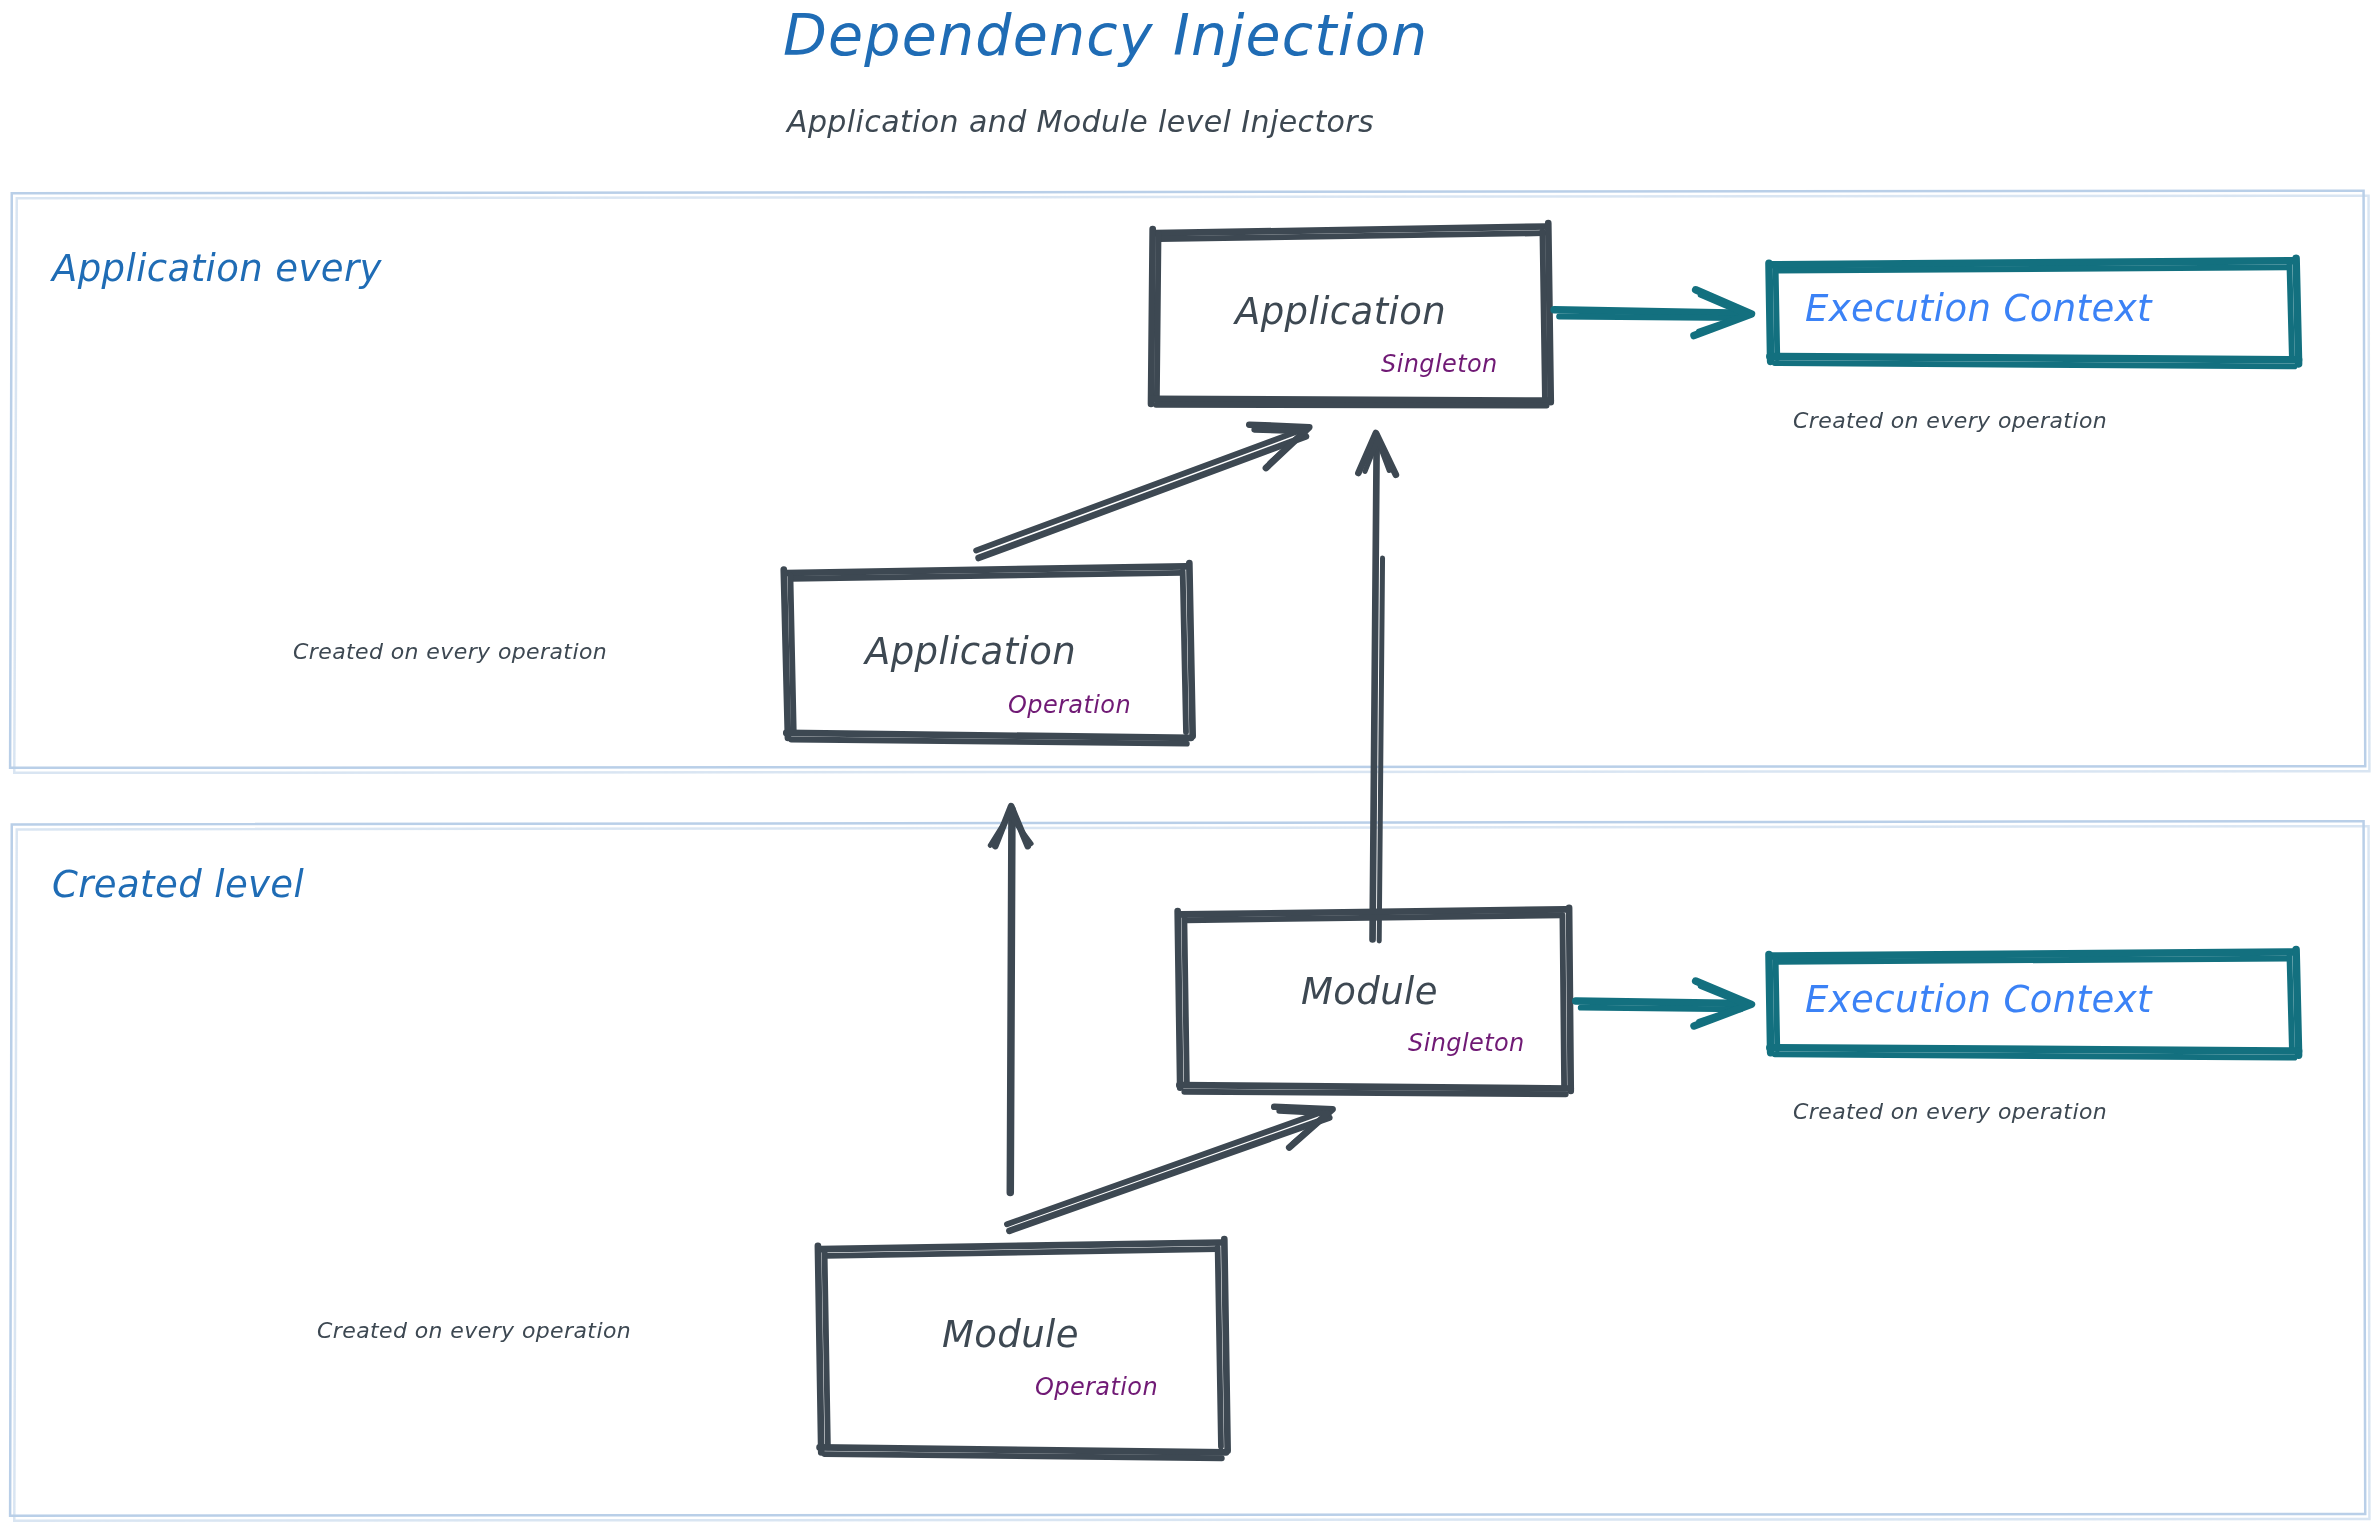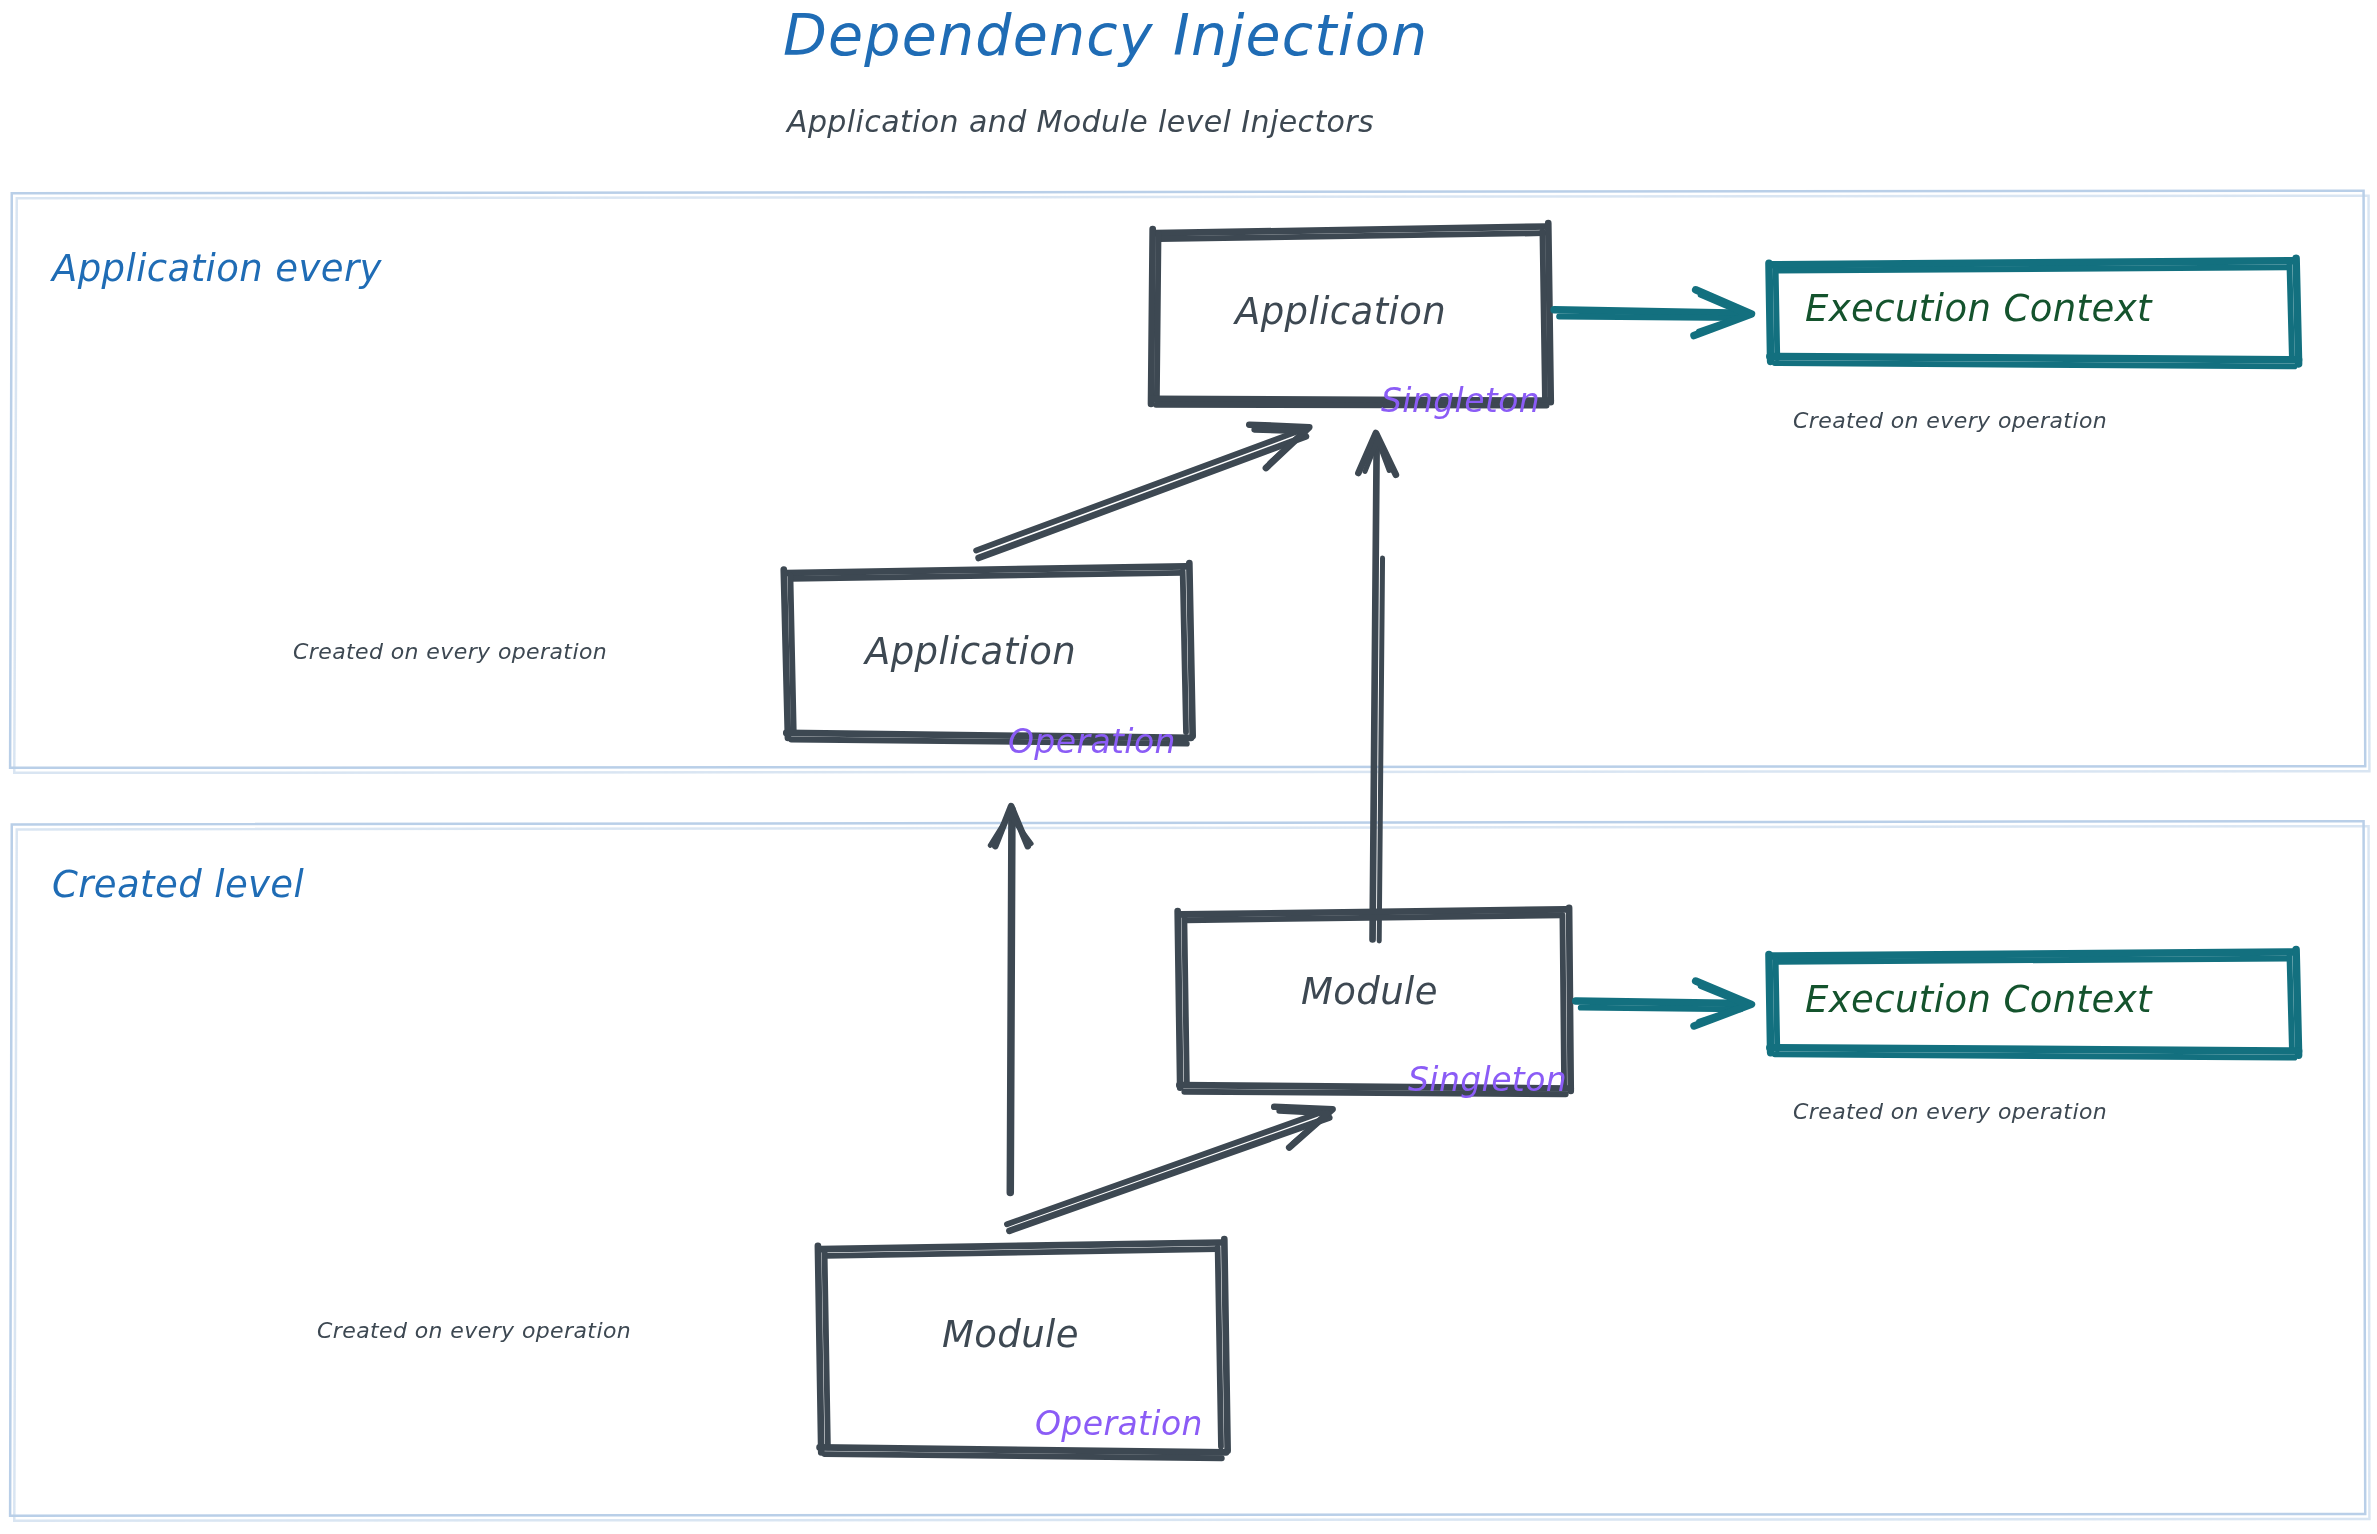--- a/index.html
+++ b/index.html
@@ -51,29 +51,28 @@
     letter-spacing: 0.4px;
   }
   .node-title {
     font-size: 37px;
     color: #3d4852;
     font-style: italic;
     letter-spacing: 0.4px;
     text-align: right;
   }
   .node-scope {
-    font-size: 33px;
-    color: #8b5cf6;
-    font-style: italic;
-    letter-spacing: 0.4px;
-    margin-top: 32px;
+    font-size: 24px;
+    color: #701a75;
+    font-style: italic;
+    letter-spacing: 0.4px;
   }
   .ec-title {
     font-size: 37px;
-    color: #14532d;
+    color: #3b82f6;
     font-style: italic;
     letter-spacing: 0.4px;
   }
   .caption {
     font-size: 22px;
     color: #3d4852;
     font-style: italic;
     letter-spacing: 0.4px;
   }
   .hitbox {

